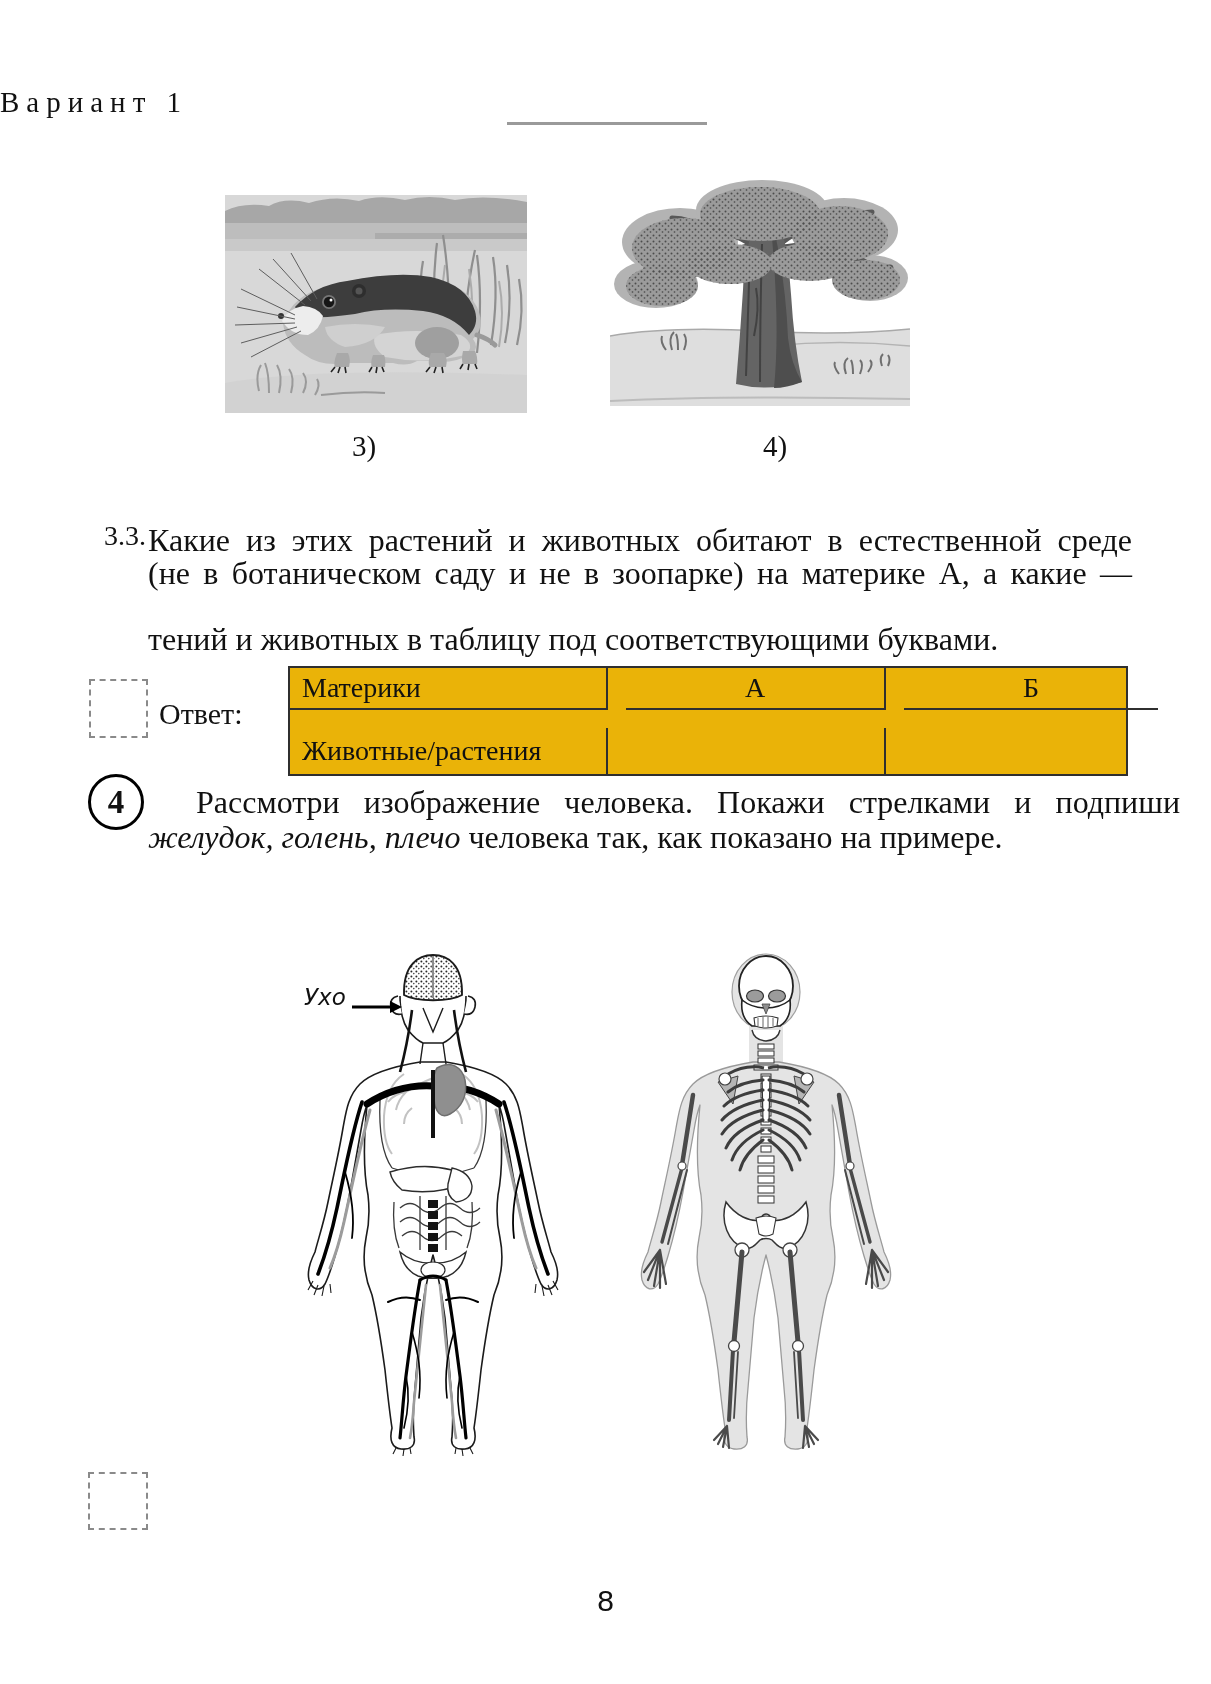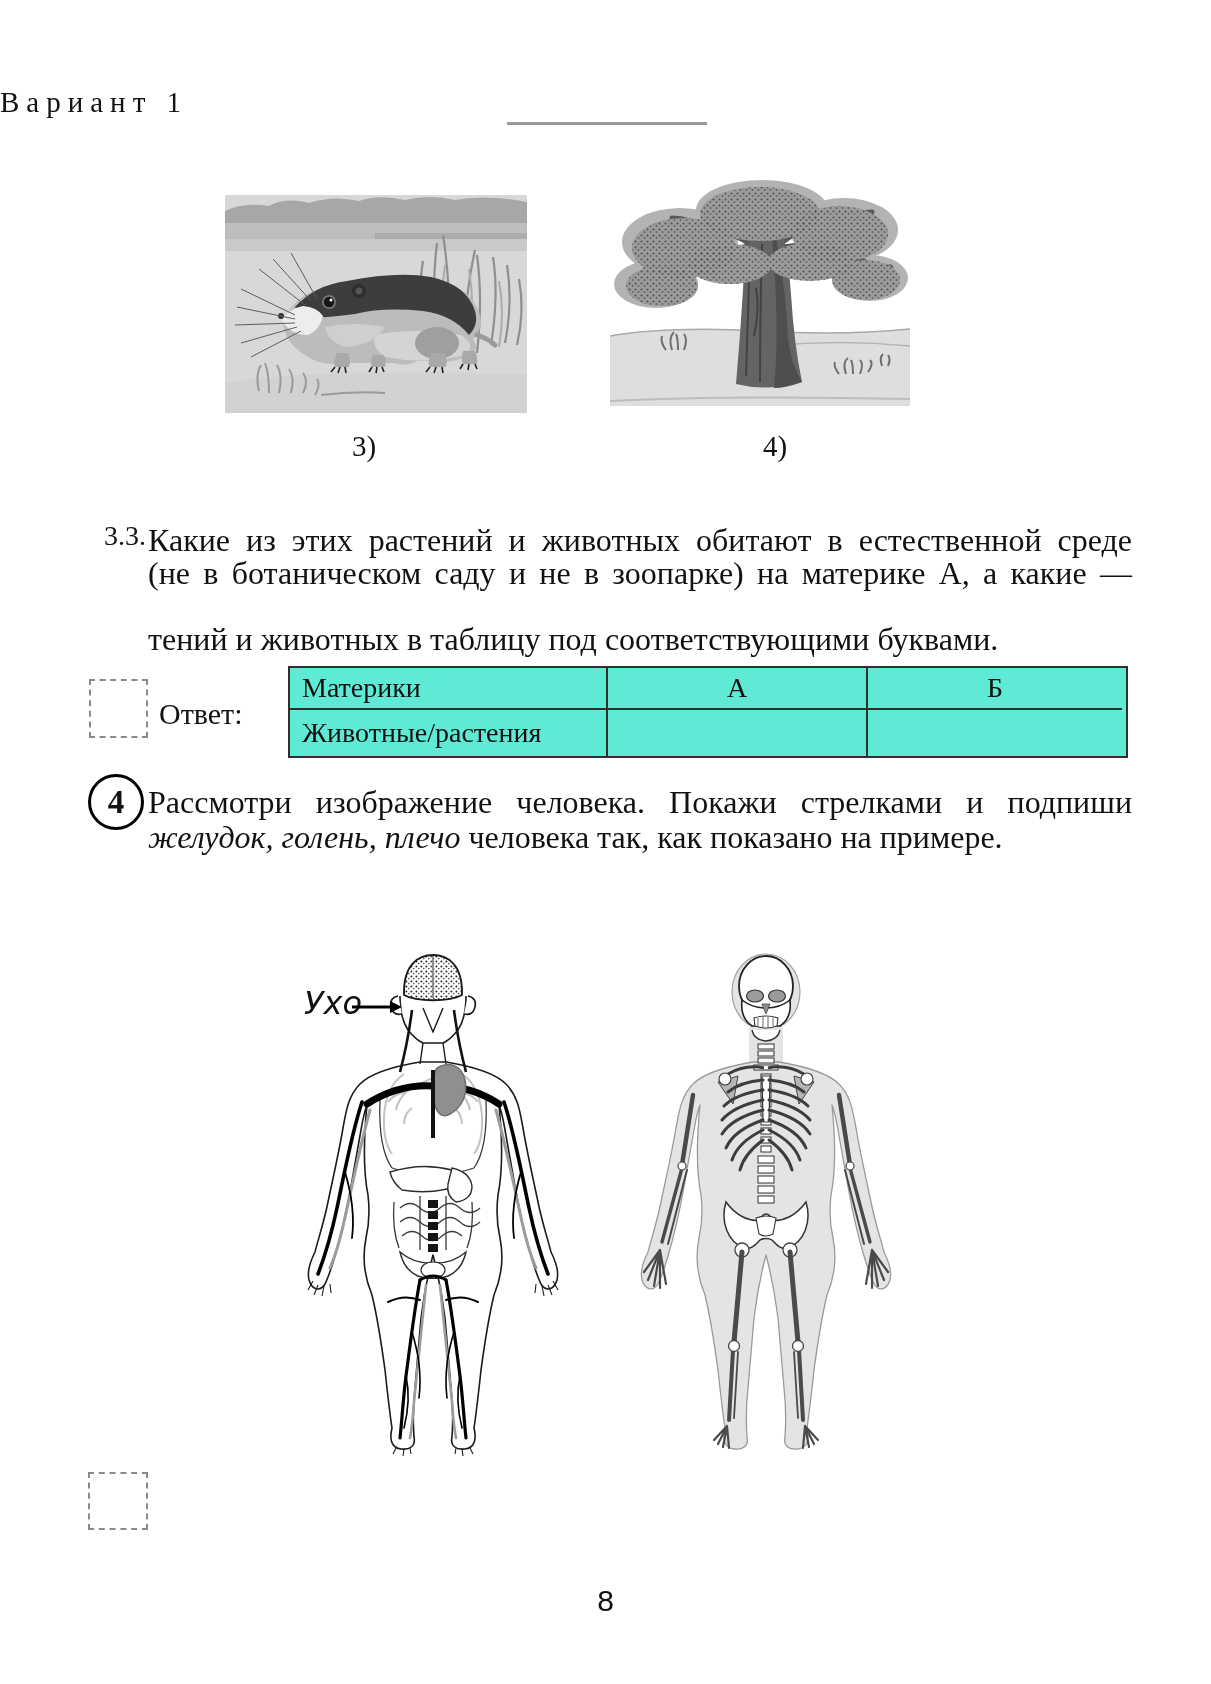--- a/index.html
+++ b/index.html
@@ -13,33 +13,33 @@
   .fig-label{font-size:29px;}
   
   .qnum{font-size:28px;}
   .qline{left:148px;width:984px;font-size:32px;line-height:33px;white-space:nowrap;}
   .just{white-space:normal;text-align:justify;text-align-last:justify;}
   .bold-u{font-weight:bold;text-decoration:underline;}
   .ital{font-style:italic;}
   
   .dashed-box{border:2px dashed #8a8a8a;background:#fff;}
   #otvet{font-size:30px;}
-  #t33{left:288px;top:666px;width:836px;border:2px solid #2f2f2f;background:#5eead4;
-       display:grid;grid-template-columns:318px 260px 254px;}
+  #t33{left:288px;top:666px;width:836px;border:2px solid #2f2f2f;background:#eab308;
+       display:grid;grid-template-columns:318px 260px 254px;gap:18px;}
   #t33 .cell{border-right:2px solid #2f2f2f;font-size:28px;display:flex;align-items:center;}
   #t33 .cell.last{border-right:none;}
   #t33 .r1{height:40px;border-bottom:2px solid #2f2f2f;}
   #t33 .r2{height:46px;}
   #t33 .lab{padding-left:12px;}
   #t33 .ctr{justify-content:center;}
   
   #q4-circle{left:88px;top:774px;width:50px;height:50px;border:3px solid #000;border-radius:50%;
              text-align:center;font-size:33px;font-weight:bold;line-height:50px;}
   
-  #ear-label{left:304px;top:984px;font-family:"DejaVu Sans",sans-serif;font-style:italic;font-size:32px;}
+  #ear-label{left:304px;top:984px;font-family:"DejaVu Sans",sans-serif;font-style:italic;font-size:23px;}
   
   #pageno{left:0;top:1584px;width:100%;text-align:center;
           font-family:"Liberation Sans",sans-serif;font-size:30px;}
   svg{display:block;}
 </style>
 </head>
 <body>
 
 <div id="page">
 
@@ -208,21 +208,21 @@
   <div class="abs" id="t33">
     <div class="cell r1 lab">Материки</div>
     <div class="cell r1 ctr">А</div>
     <div class="cell r1 ctr last">Б</div>
     <div class="cell r2 lab">Животные/растения</div>
     <div class="cell r2 ctr"></div>
     <div class="cell r2 ctr last"></div>
   </div>
 
   <div class="abs" id="q4-circle">4</div>
-  <div class="abs qline just" style="top:786px;">Рассмотри изображение человека. Покажи стрелками и подпиши</div>
+  <div class="abs qline just" style="top:786px;margin-left:48px;">Рассмотри изображение человека. Покажи стрелками и подпиши</div>
   <div class="abs qline" style="top:821px;"><span class="ital">желудок, голень, плечо</span><span> человека так, как показано на примере.</span></div>
 
   <div class="abs" style="left:300px;top:950px;">
     <svg width="270" height="510" viewBox="0 0 270 510">
       <defs>
         <pattern id="br-dots" width="5" height="5" patternUnits="userSpaceOnUse">
           <circle cx="1.4" cy="1.4" r="1" fill="#2a2a2a"></circle>
           <circle cx="3.8" cy="3.6" r="0.8" fill="#444"></circle>
         </pattern>
       </defs>

